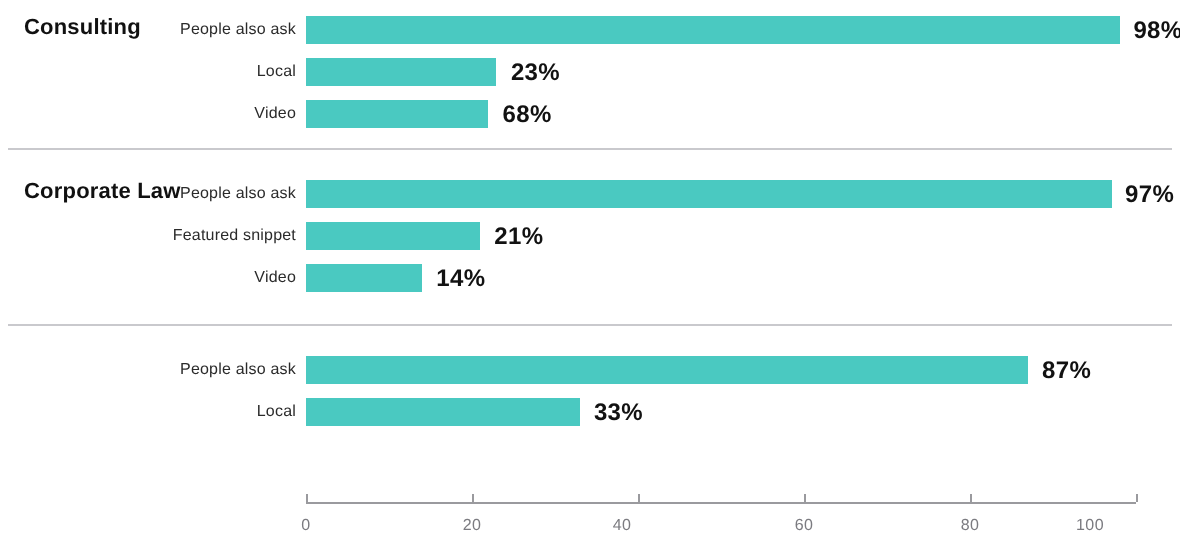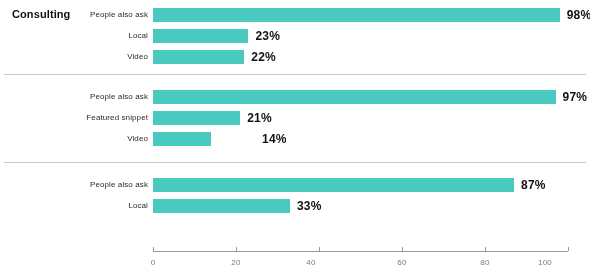--- a/index.html
+++ b/index.html
@@ -129,42 +129,43 @@
       <div class="bar-track" style="width: 95.45px;">
         <div class="bar-fill" style="width: 100%; background: rgb(74, 201, 193);"></div>
       </div>
       <div class="bar-value" style="left: 255.45px;">23%</div>
     </div>
     <div class="bar-row" style="top: 50px; width: 590px;">
       <div class="bar-label">Video</div>
       <div class="bar-track" style="width: 91.3px;">
         <div class="bar-fill" style="width: 100%; background: rgb(74, 201, 193);"></div>
       </div>
-      <div class="bar-value" style="left: 251.3px;">22%</div>
+      <div class="bar-value" style="left: 251.3px;">68%</div>
     </div>
+    <div class="group-label" style="top: 90px;">Corporate Law</div>
     <div class="bar-row" style="top: 90px; width: 590px;">
       <div class="bar-label">People also ask</div>
       <div class="bar-track" style="width: 402.55px;">
         <div class="bar-fill" style="width: 100%; background: rgb(74, 201, 193);"></div>
       </div>
       <div class="bar-value" style="left: 562.55px;">97%</div>
     </div>
     <div class="bar-row" style="top: 111px; width: 590px;">
       <div class="bar-label">Featured snippet</div>
       <div class="bar-track" style="width: 87.15px;">
         <div class="bar-fill" style="width: 100%; background: rgb(74, 201, 193);"></div>
       </div>
       <div class="bar-value" style="left: 247.15px;">21%</div>
     </div>
     <div class="bar-row" style="top: 132px; width: 590px;">
       <div class="bar-label">Video</div>
       <div class="bar-track" style="width: 58.1px;">
         <div class="bar-fill" style="width: 100%; background: rgb(74, 201, 193);"></div>
       </div>
-      <div class="bar-value" style="left: 218.1px; margin-left: 44px;">14%</div>
+      <div class="bar-value" style="left: 218.1px;">14%</div>
     </div>
     <div class="bar-row" style="top: 178px; width: 590px;">
       <div class="bar-label">People also ask</div>
       <div class="bar-track" style="width: 361.05px;">
         <div class="bar-fill" style="width: 100%; background: rgb(74, 201, 193);"></div>
       </div>
       <div class="bar-value" style="left: 521.05px;">87%</div>
     </div>
     <div class="bar-row" style="top: 199px; width: 590px;">
       <div class="bar-label">Local</div>

